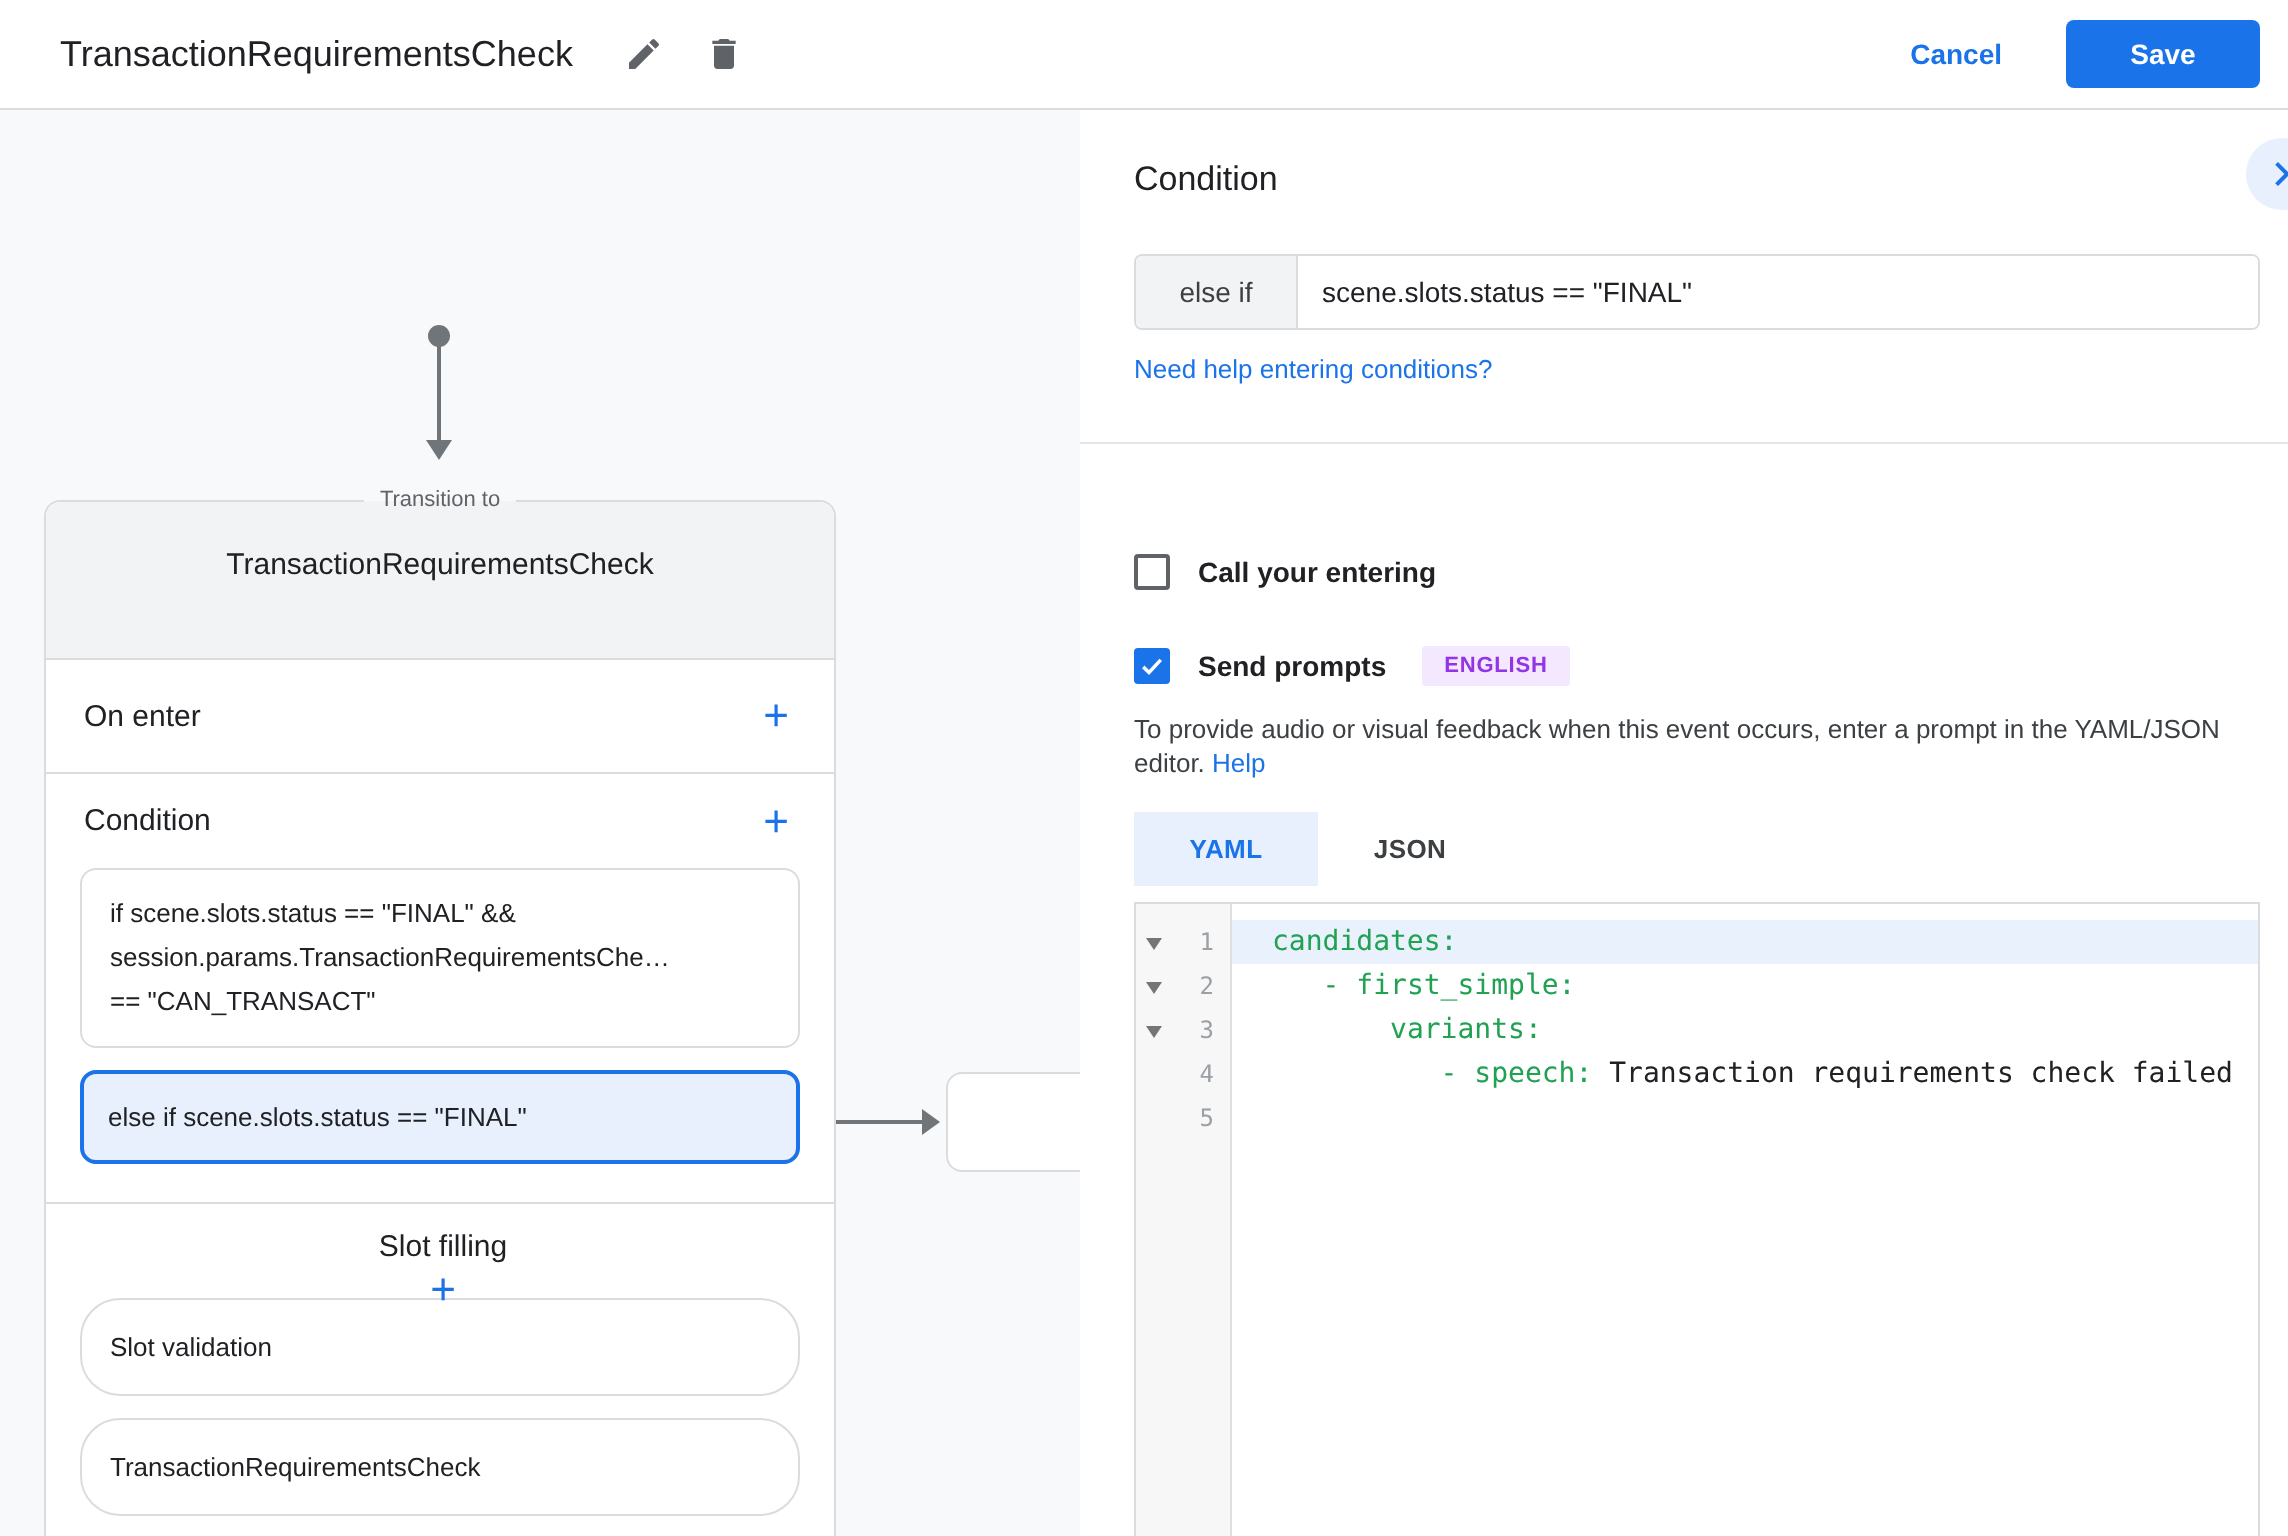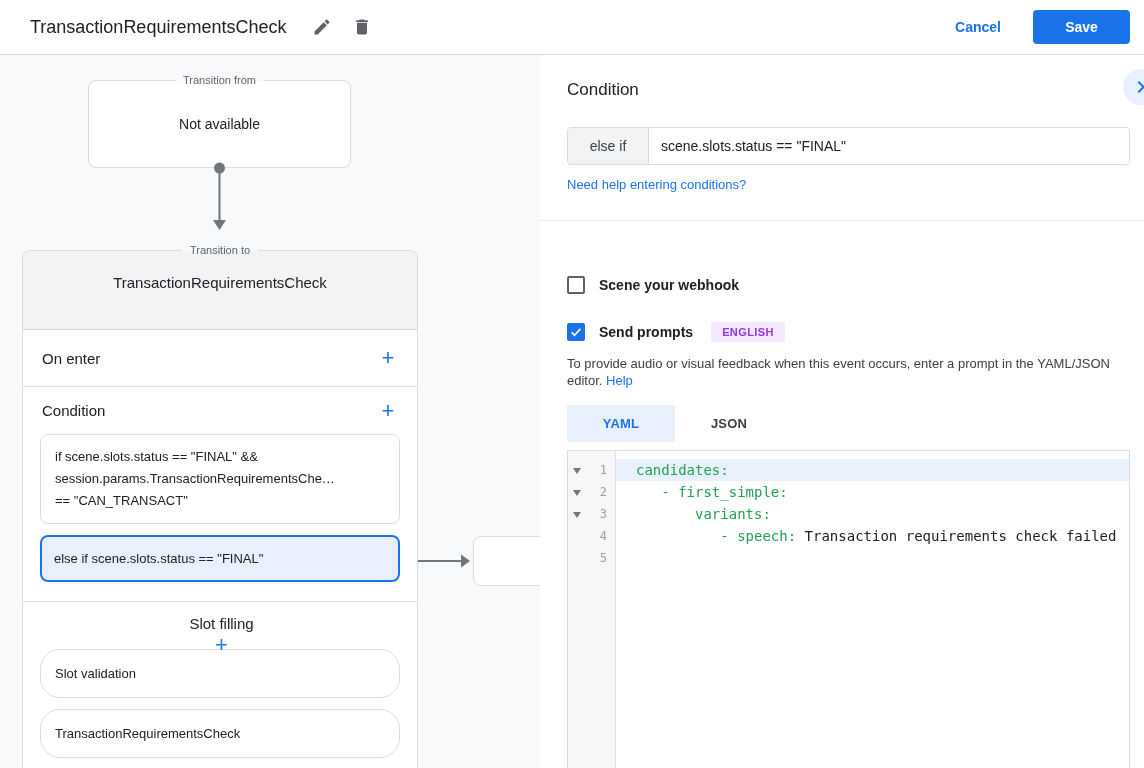--- a/index.html
+++ b/index.html
@@ -83,21 +83,21 @@
   .checkbox { width:18px; height:18px; border-radius:2px; flex:none; cursor:pointer; }
   .checkbox.unchecked { border:2px solid #5f6368; background:#fff; }
   .checkbox.checked { background:#1a73e8; display:flex; align-items:center; justify-content:center; }
   .check-label { margin-left:14px; font-size:14px; font-weight:bold; color:#202124; }
   .lang-badge { margin-left:18px; background:#f3e8fd; color:#9334e6; font-size:11px; font-weight:bold;
     letter-spacing:.4px; padding:4px 11px; border-radius:2px; }
   .hint { margin-top:13px; font-size:13px; color:#3c4043; line-height:17px; max-width:552px; }
   .hint a { color:#1a73e8; text-decoration:none; cursor:pointer; }
 
   .tabs { margin-top:16px; display:flex; }
-  .tab { width:108px; height:37px; display:flex; align-items:center; justify-content:center;
+  .tab { width:92px; height:37px; display:flex; align-items:center; justify-content:center;
     font-size:13px; font-weight:bold; cursor:pointer; letter-spacing:.2px; }
   .tab.active { background:#e8f0fe; color:#1a73e8; }
   .tab.inactive { color:#3c4043; }
 
   .editor { margin-top:8px; flex:1; border:1px solid #dadce0; border-bottom:none; display:flex; overflow:hidden; }
   .gutter { width:48px; flex:none; background:#f7f7f7; border-right:1px solid #e0e0e0; padding-top:8px; }
   .gutter-row { height:22px; position:relative; display:flex; align-items:center; justify-content:flex-end;
     padding-right:8px; font-family:"DejaVu Sans Mono",monospace; font-size:12px; color:#9aa0a6; }
   .fold { position:absolute; left:5px; top:9px; width:0; height:0; border-left:4.5px solid transparent;
     border-right:4.5px solid transparent; border-top:6px solid #757575; cursor:pointer; }
@@ -122,24 +122,20 @@
         <path fill="#5f6368" d="M6 19c0 1.1.9 2 2 2h8c1.1 0 2-.9 2-2V7H6v12zM19 4h-3.5l-1-1h-5l-1 1H5v2h14V4z"></path>
       </svg>
   </button>
   <span class="topbar-spacer"></span>
   <button class="cancel-btn">Cancel</button>
   <button class="save-btn">Save</button>
 </div>
 
 <div class="canvas">
 
-  <div class="tf-box">
-    <span class="legend">Transition from</span>
-    <span class="tf-box-text">Not available</span>
-  </div>
 
   <svg class="connectors" width="540" height="713">
     <circle cx="219.5" cy="113" r="5.5" fill="#70757a"></circle>
     <line x1="219.5" y1="113" x2="219.5" y2="166" stroke="#70757a" stroke-width="2"></line>
     <polygon points="213,165 226,165 219.5,175" fill="#70757a"></polygon>
     <circle cx="400" cy="506" r="5.5" fill="#70757a"></circle>
     <line x1="400" y1="506" x2="461" y2="506" stroke="#70757a" stroke-width="2"></line>
     <polygon points="461,499.5 461,512.5 470,506" fill="#70757a"></polygon>
   </svg>
 
@@ -200,21 +196,21 @@
       <span class="cond-prefix">else if</span>
       <input class="cond-input" type="text" value="scene.slots.status == &quot;FINAL&quot;" style="">
     </div>
     <a class="help-link">Need help entering conditions?</a>
   </div>
 
   <div class="panel-when">
 
     <div class="check-row row-webhook">
       <span class="checkbox unchecked"></span>
-      <span class="check-label">Scene your webhook</span>
+      <span class="check-label">Call your entering</span>
     </div>
 
     <div class="check-row row-prompts">
       <span class="checkbox checked">
         <svg width="14" height="14" viewBox="0 0 16 16">
           <polyline points="3,8.5 6.3,11.7 13,4.5" fill="none" stroke="#ffffff" stroke-width="2"></polyline>
         </svg>
       </span>
       <span class="check-label">Send prompts</span>
       <span class="lang-badge">ENGLISH</span>

